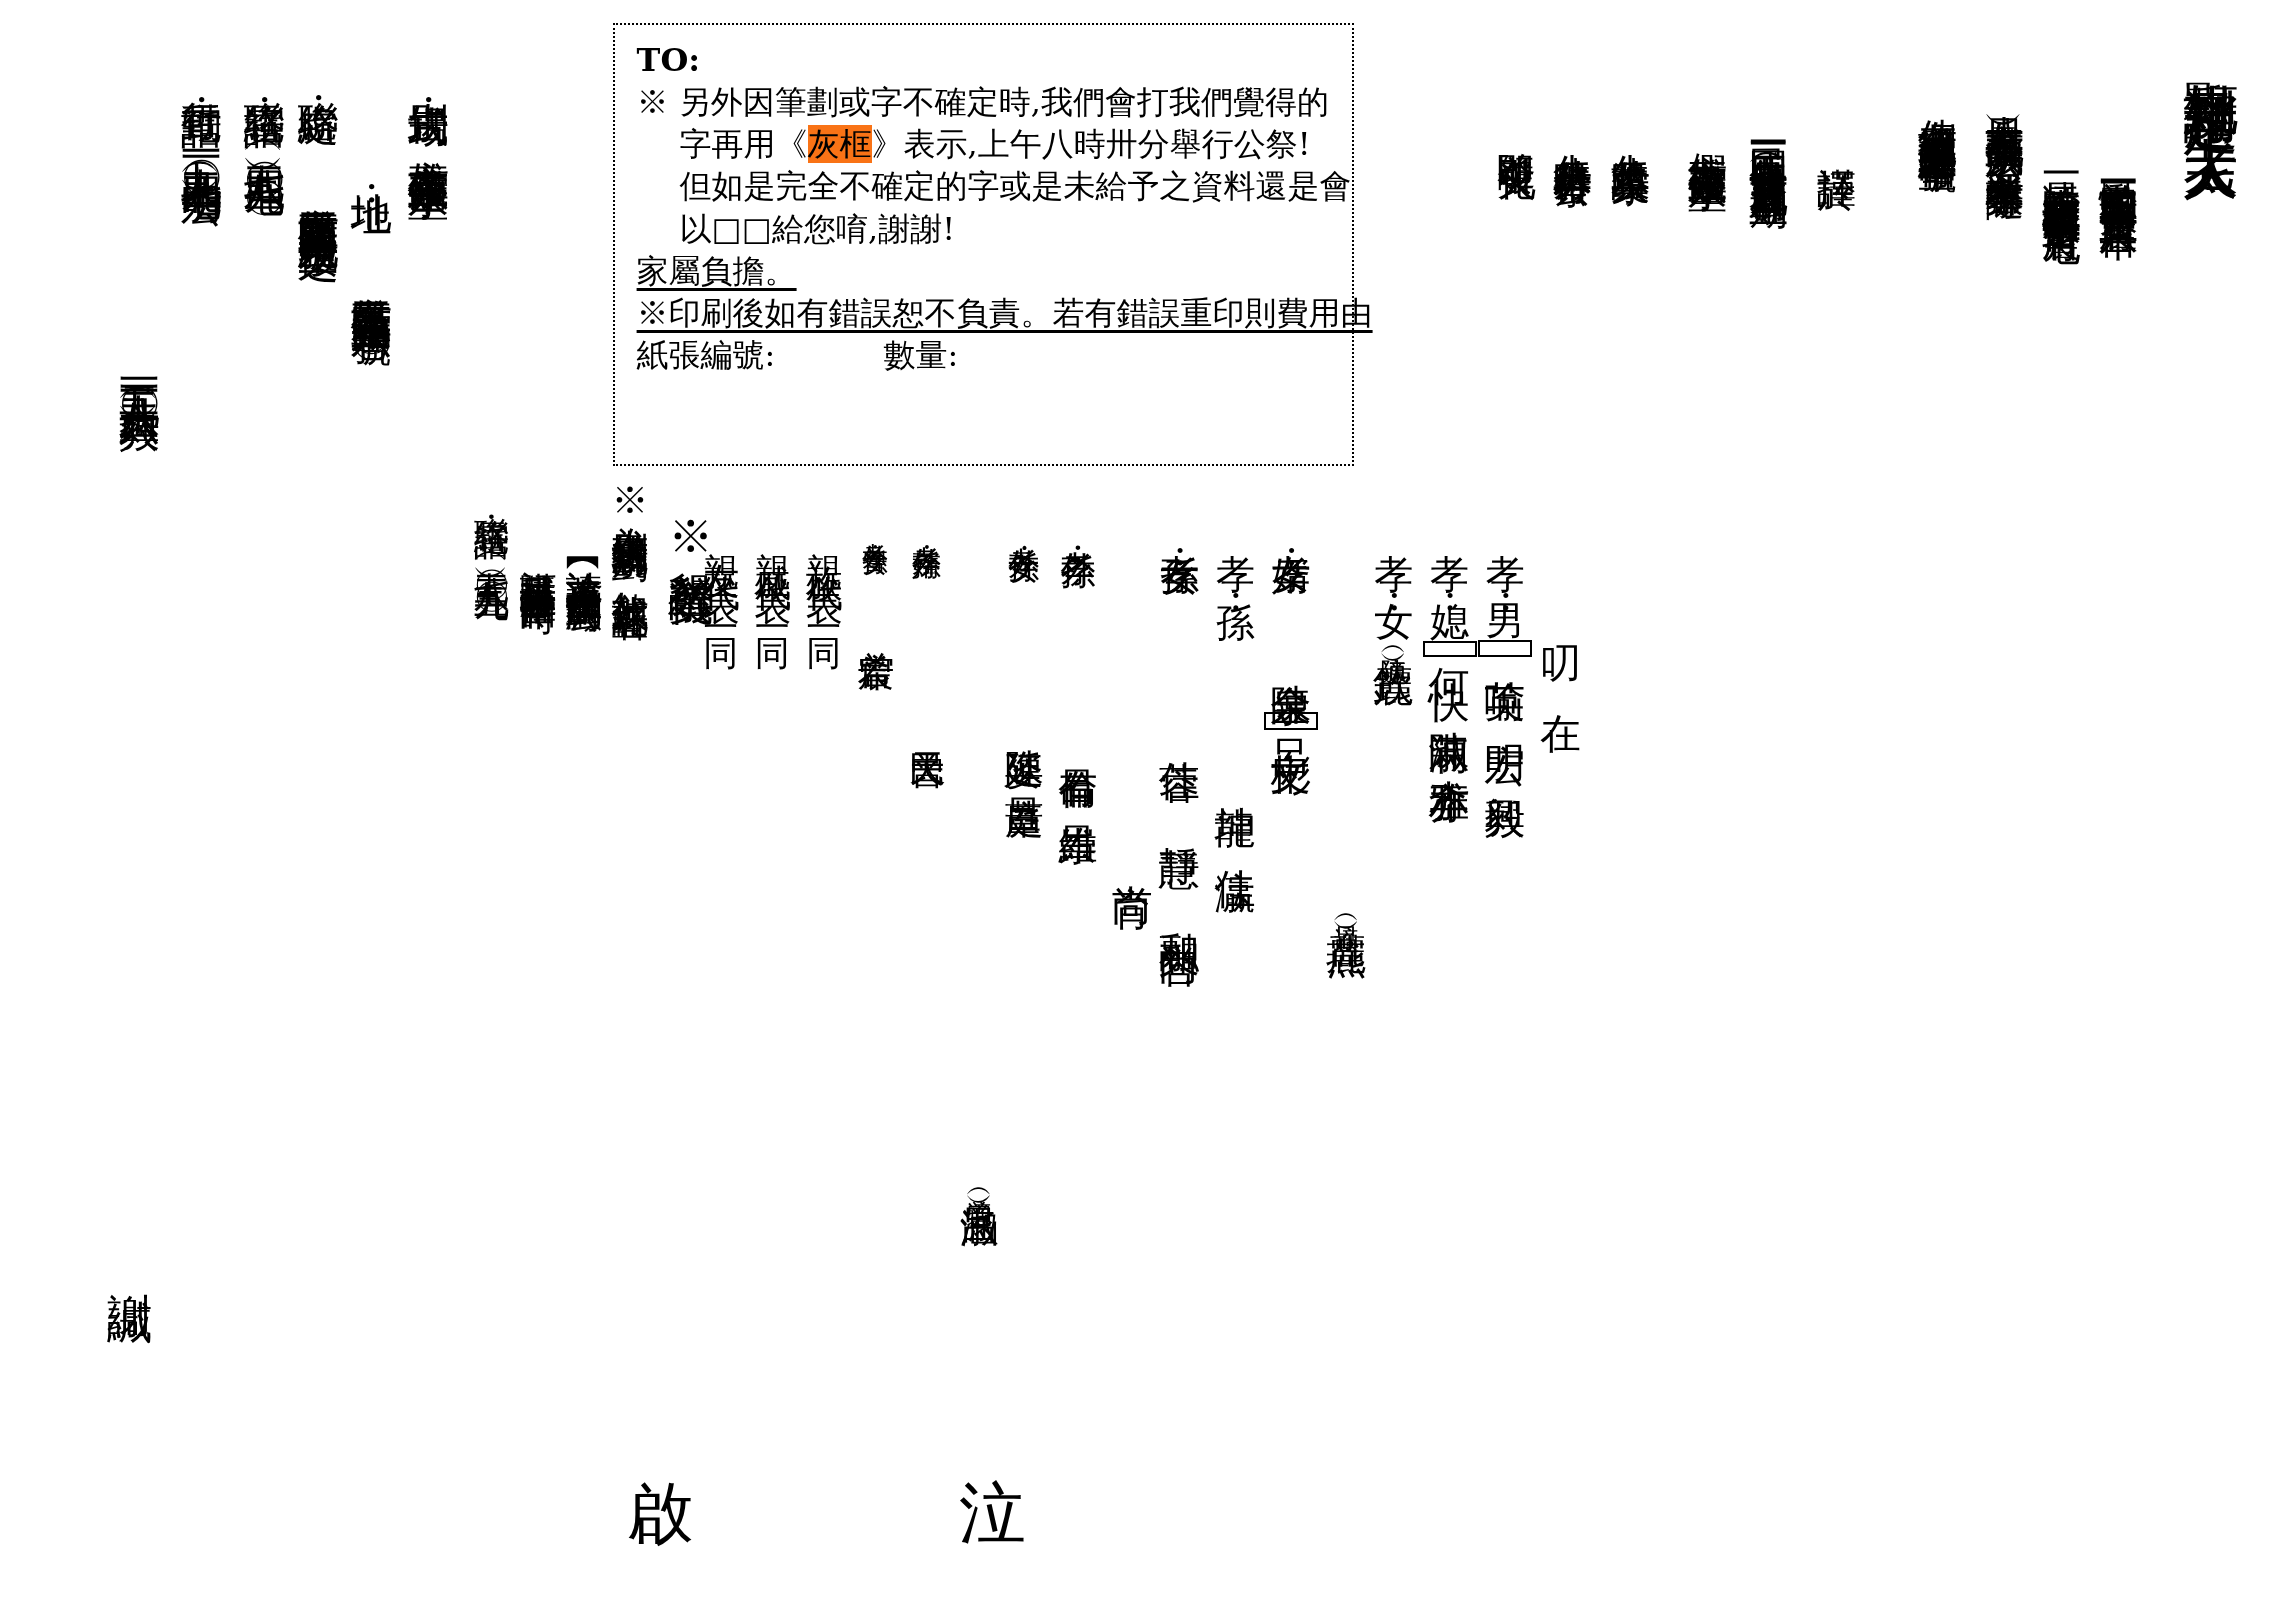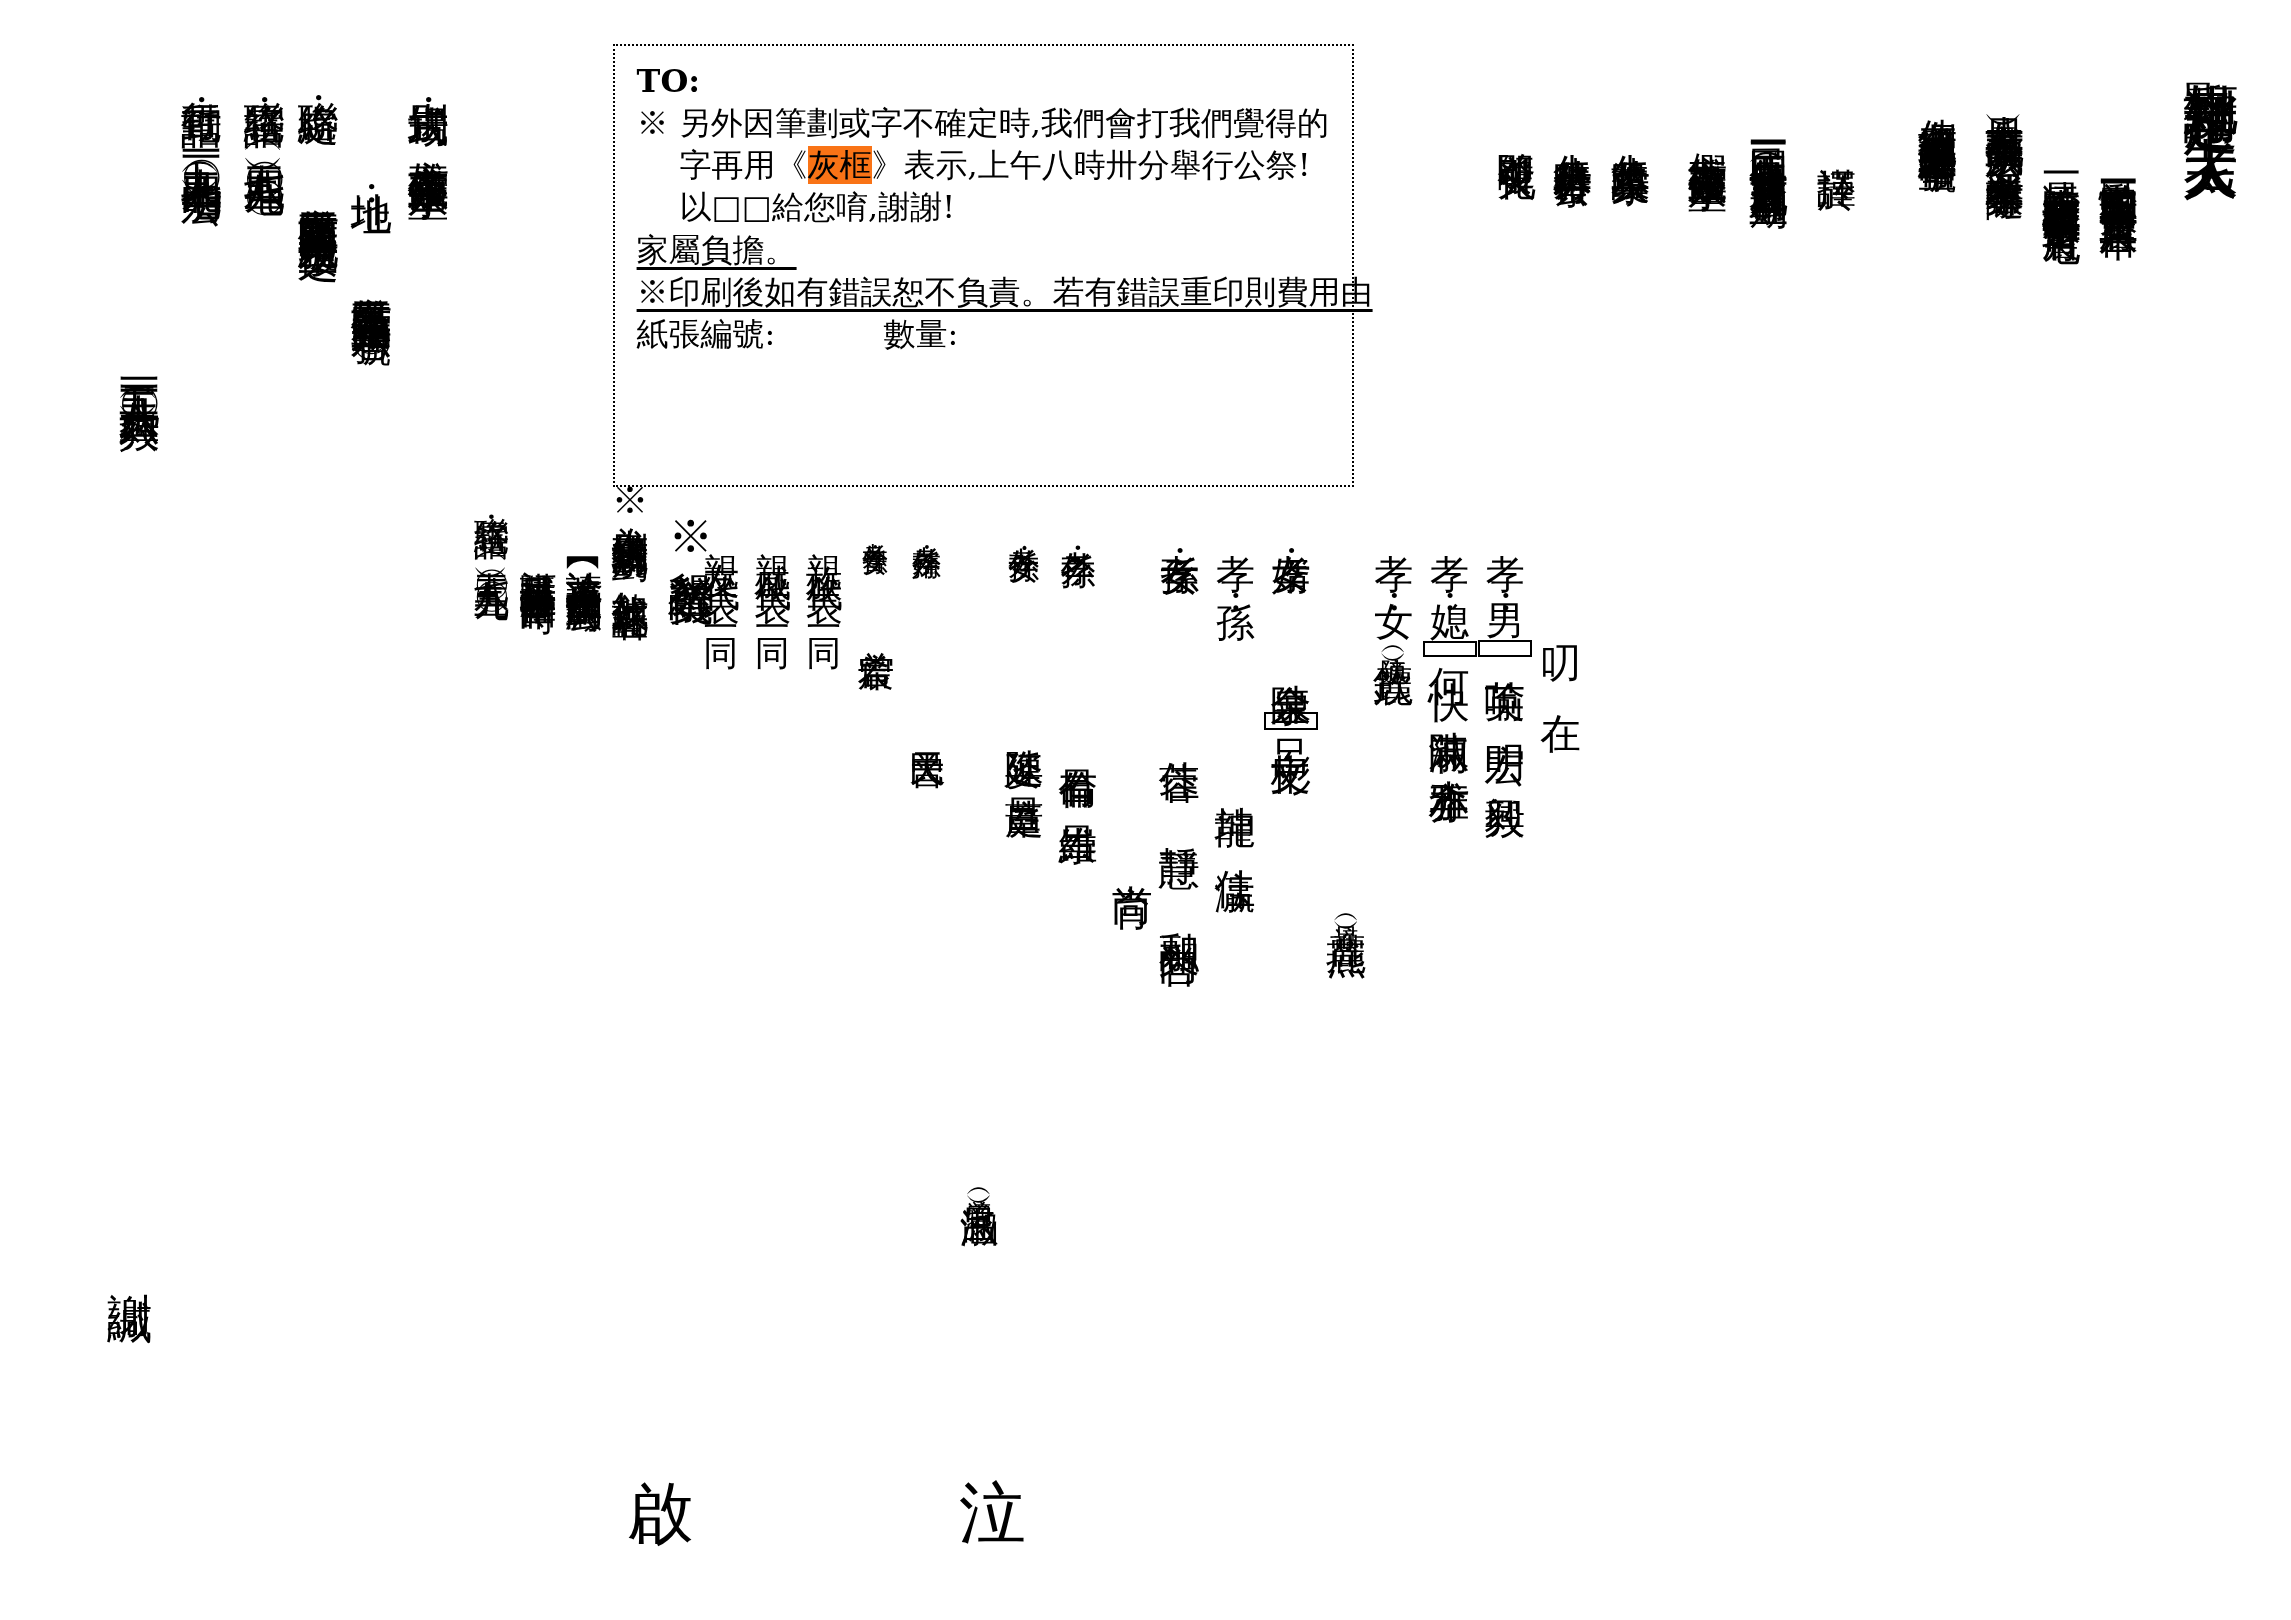--- a/index.html
+++ b/index.html
@@ -20,21 +20,21 @@
     line-height:1.04;
     letter-spacing:2px;
   }
   .small-inline{font-size:24.5px;letter-spacing:0;}
   .gap-before{margin-top:25.5px;}
   .title-small{font-size:33px;}
   .title-gap{margin-top:29px;}
 
   
   .notice-box{
-    position:absolute;left:613px;top:44px;width:741px;height:443px;
+    position:absolute;left:613px;top:23px;width:741px;height:443px;
     border:2.9px dotted #000;
     box-sizing:border-box;
     padding:13.7px 21.6px 9.8px 21.6px;
     font-size:32px;
     line-height:1.32;
   }
   .notice-box .b{font-weight:bold;font-family:"DejaVu Serif","Liberation Serif",serif;}
   .notice-line{white-space:nowrap;}
   .indent{padding-left:43px;}
   .hl{background:#f97316;}
@@ -60,20 +60,21 @@
 </style>
 </head>
 <body>
 
 <div class="page">
 
   <div class="notice-box">
     <div class="notice-line b">TO:</div>
     <div class="notice-line">※ 另外因筆劃或字不確定時,我們會打我們覺得的</div>
     <div class="notice-line indent"><span>字再用《</span><span class="hl">灰框</span><span>》表示,上午八時卅分舉行公祭!</span></div>
+    <div class="notice-line indent">但如是完全不確定的字或是未給予之資料還是會</div>
     <div class="notice-line indent">以□□給您唷,謝謝!</div>
     <div class="notice-line"><span class="ul">家屬負擔。</span></div>
     <div class="notice-line ul">※印刷後如有錯誤恕不負責。若有錯誤重印則費用由</div>
     <div class="notice-line"><span>紙張編號:</span><span class="qty">數量:</span></div>
   </div>
 
   <div class="vcol" style="left:2182px;top:37px;font-size:55px;letter-spacing:3.9px;">
     <span>顯妣謝母趙</span><span class="title-small">氏</span><span>足</span><span class="title-gap">老太夫人</span>
   </div>
 

